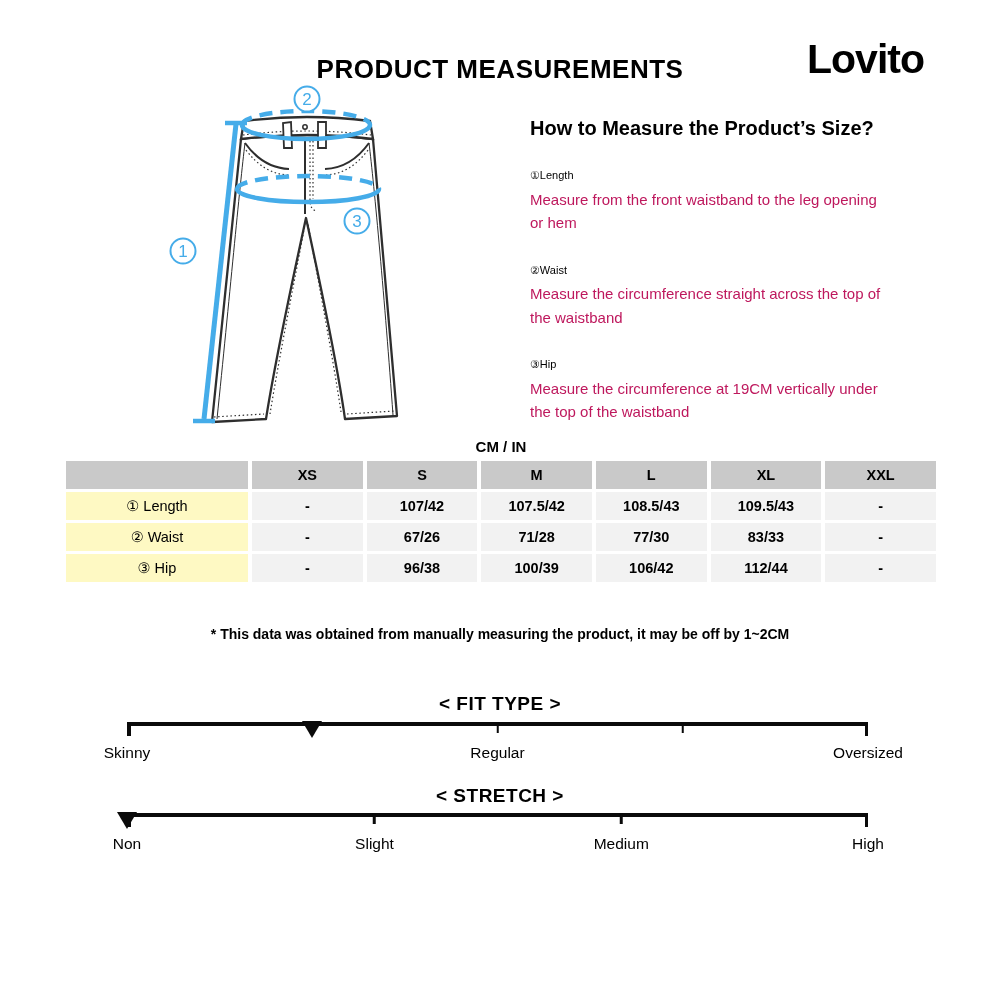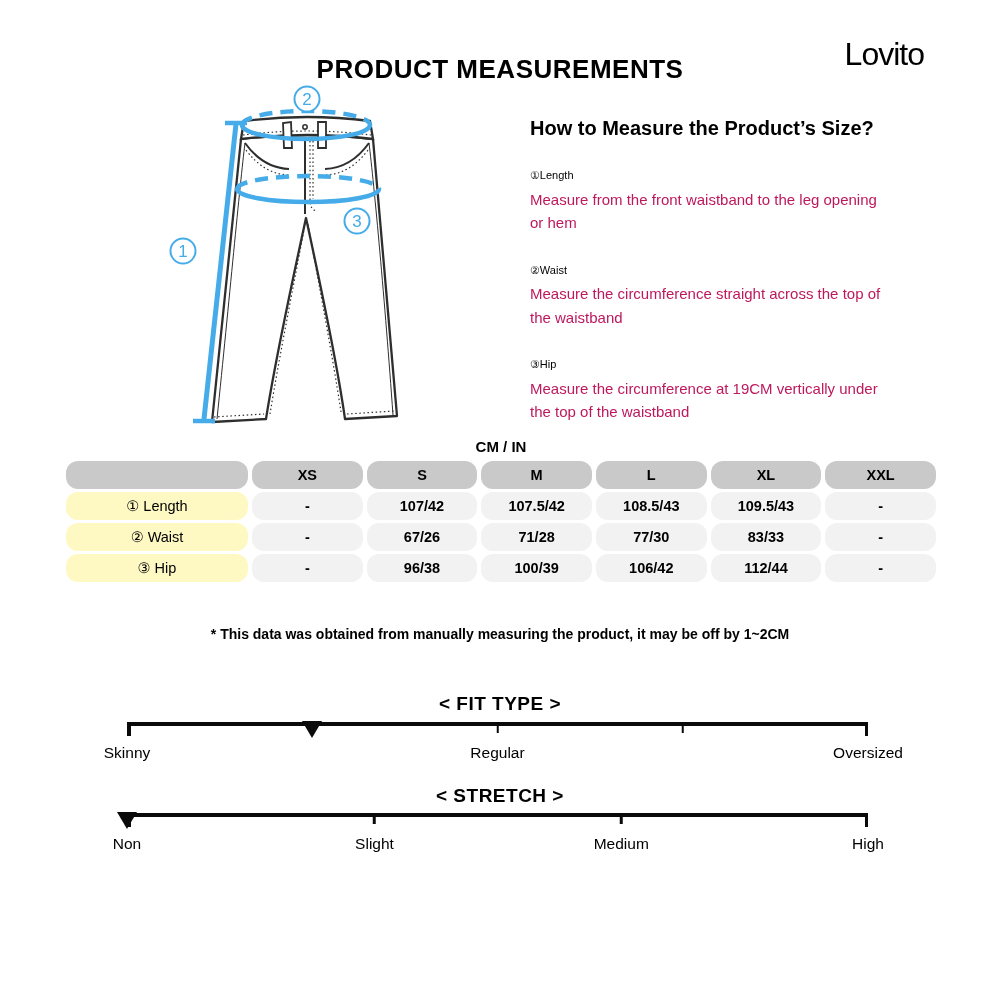--- a/index.html
+++ b/index.html
@@ -2,35 +2,35 @@
 <html><head>
 <meta charset="utf-8">
 <style>
   * { margin:0; padding:0; box-sizing:border-box; }
   html,body { background:#ffffff; }
   body { font-family:"Liberation Sans", sans-serif; color:#000; }
   #canvas { position:relative; width:1000px; height:1000px; background:#fff; overflow:hidden;padding-left:29px; }
 
   .main-title { position:absolute; top:54px; left:0; width:1000px; text-align:center;
                 font-size:26px; font-weight:800; letter-spacing:.5px; }
-  .brand-logo { position:absolute; top:36px; right:76px; font-size:32px; font-weight:400; letter-spacing:-1px; }
+  .brand-logo { position:absolute; top:36px; right:76px; font-size:41px; font-weight:700; letter-spacing:-1px; }
 
   .pants-svg { position:absolute; left:150px; top:85px; }
 
   .guide { position:absolute; left:530px; top:116px; width:352px; }
   .guide-title { font-size:20px; font-weight:700; line-height:24px; white-space:nowrap; margin-bottom:20px; }
   .g-label { font-size:11px; font-weight:400; line-height:23.5px;margin-top:24px; }
   .g-desc  { font-size:15px; color:#be185d; line-height:23.5px; }
 
   .unit-label { position:absolute; top:438px; left:66px; width:870px; text-align:center;
                 font-size:15px; font-weight:700; }
 
   table.size-table { position:absolute; left:62px; top:458px; width:878px;
                      border-collapse:separate; border-spacing:4px 3px; table-layout:fixed; }
-  table.size-table td { height:28px; text-align:center; vertical-align:middle; font-size:14.5px;border-radius:12px; }
+  table.size-table td { height:28px; text-align:center; vertical-align:middle; font-size:14.5px; }
   td.hdr   { background:#C9C9C9; font-weight:700; font-size:15px; }
   td.rowlb { background:#fef9c3; font-weight:400; font-size:15px; }
   td.val   { background:#F2F2F2; font-weight:700; }
   col.c-label { width:182px; }
 
   .footnote { position:absolute; top:626px; left:0; width:1000px; text-align:center;
               font-size:14px; font-weight:700; }
 
   .scale-title { position:absolute; left:0; width:1000px; text-align:center;
                  font-size:19px; font-weight:800; letter-spacing:.5px; line-height:24px; }

